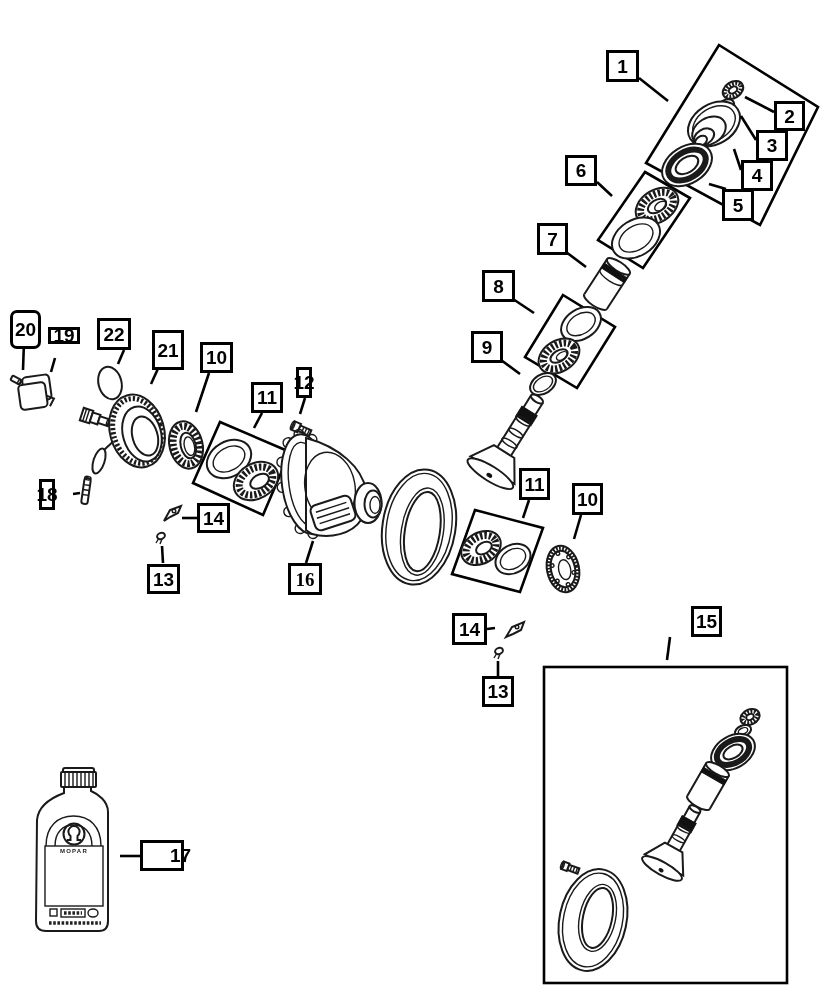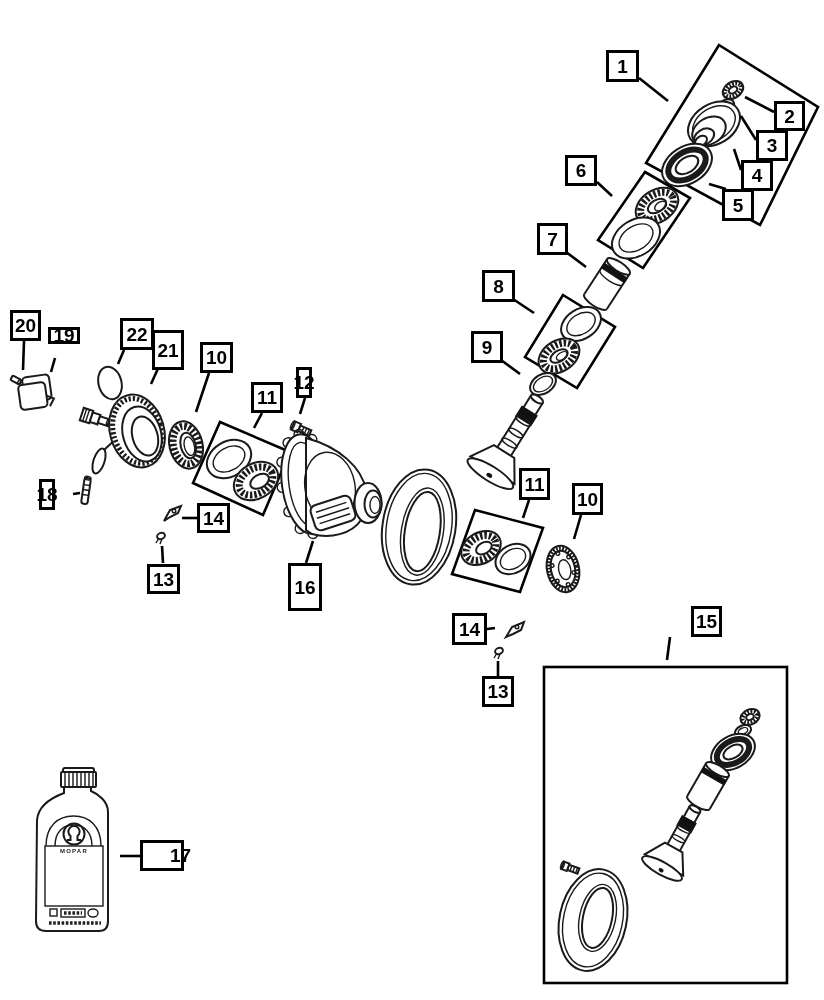--- a/index.html
+++ b/index.html
@@ -362,28 +362,28 @@
       <div class="callout" style="left: 756px; top: 130px; width: 32px; height: 31px;">3</div>
       <div class="callout" style="left: 741px; top: 160px; width: 32px; height: 31px;">4</div>
       <div class="callout" style="left: 722px; top: 189px; width: 32px; height: 32px;">5</div>
       <div class="callout" style="left: 565px; top: 155px; width: 32px; height: 31px;">6</div>
       <div class="callout" style="left: 537px; top: 223px; width: 31px; height: 32px;">7</div>
       <div class="callout" style="left: 482px; top: 270px; width: 33px; height: 32px;">8</div>
       <div class="callout" style="left: 471px; top: 331px; width: 32px; height: 32px;">9</div>
       <div class="callout" style="left: 200px; top: 342px; width: 33px; height: 31px;">10</div>
       <div class="callout" style="left: 251px; top: 382px; width: 32px; height: 31px;">11</div>
       <div class="callout" style="left: 296px; top: 367px; width: 16px; height: 31px;">12</div>
-      <div class="callout" style="left: 120px; top: 318px; width: 34px; height: 32px;">22</div>
+      <div class="callout" style="left: 97px; top: 318px; width: 34px; height: 32px;">22</div>
       <div class="callout" style="left: 152px; top: 330px; width: 32px; height: 40px;">21</div>
-      <div class="callout" style="left: 10px; top: 310px; width: 31px; height: 31px;">20</div>
+      <div class="callout" style="left: 10px; top: 310px; width: 31px; height: 39px; border-radius: 7px;">20</div>
       <div class="callout" style="left: 48px; top: 327px; width: 32px; height: 17px;">19</div>
       <div class="callout" style="left: 39px; top: 479px; width: 16px; height: 31px;">18</div>
       <div class="callout" style="left: 197px; top: 503px; width: 33px; height: 30px;">14</div>
       <div class="callout" style="left: 147px; top: 564px; width: 33px; height: 30px;">13</div>
-      <div class="callout" style="left: 288px; top: 563px; width: 34px; height: 48px;">16</div>
+      <div class="callout" style="left: 288px; top: 563px; width: 34px; height: 32px; font-family: Liberation Serif, serif;">16</div>
       <div class="callout" style="left: 519px; top: 468px; width: 31px; height: 32px;">11</div>
       <div class="callout" style="left: 572px; top: 483px; width: 31px; height: 32px;">10</div>
       <div class="callout" style="left: 452px; top: 613px; width: 35px; height: 32px;">14</div>
       <div class="callout" style="left: 482px; top: 676px; width: 32px; height: 31px;">13</div>
       <div class="callout" style="left: 655px; top: 606px; width: 31px; height: 31px; margin-left: 36px;">15</div>
       <div class="callout" style="left: 140px; top: 840px; width: 44px; height: 31px; padding-left: 37px;">17</div>
     </div>
 
 </div>
 

